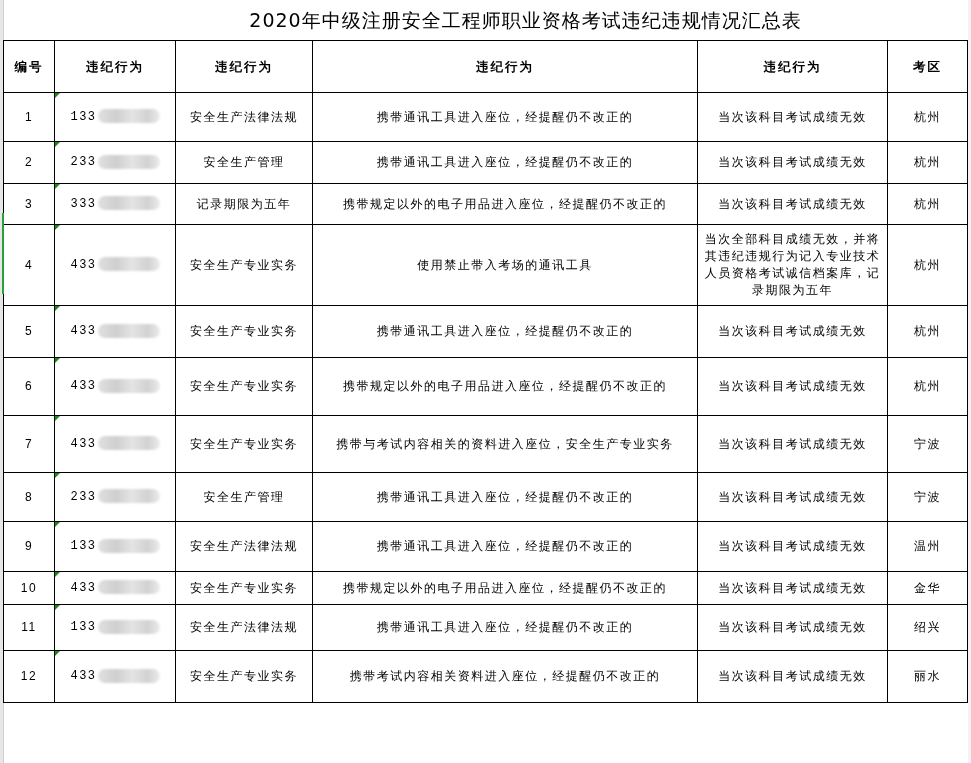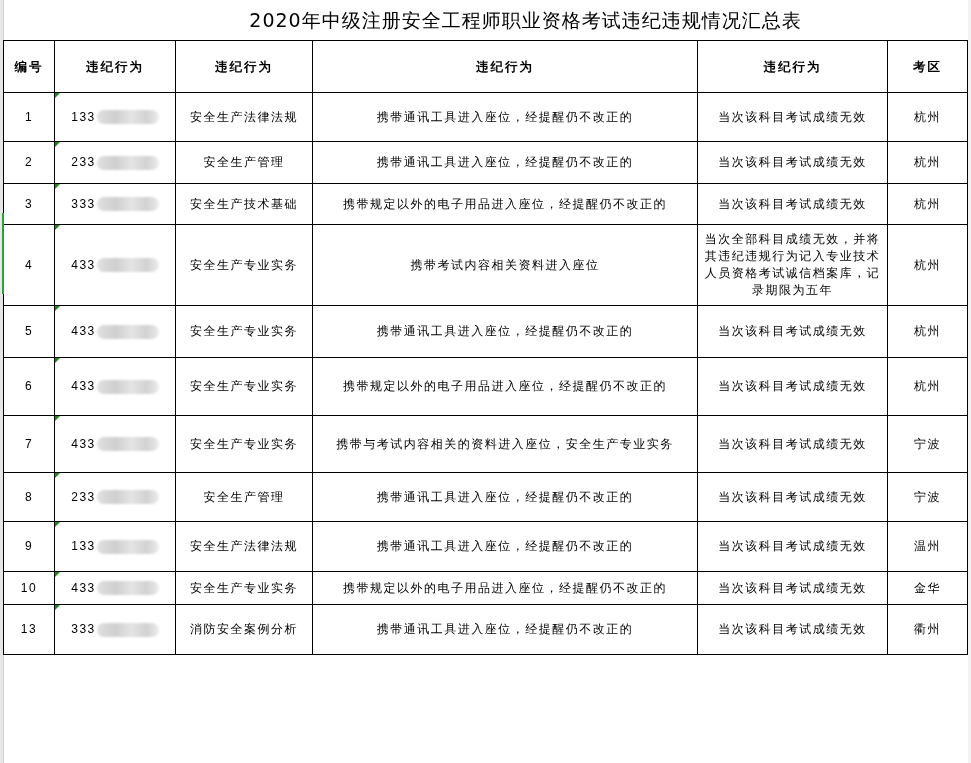--- a/index.html
+++ b/index.html
@@ -22,21 +22,21 @@
       position: absolute; left: 3px; top: 40px;
       border-collapse: collapse; table-layout: fixed;
     }
     table.sheet th, table.sheet td {
       border: 1.5px solid #000; text-align: center; vertical-align: middle;
       padding: 0 4px; font-size: 12px; letter-spacing: 1.5px; line-height: 17px;
       position: relative; overflow: hidden;
     }
     table.sheet th { font-weight: bold; font-size: 12.5px; letter-spacing: 2px; }
     td.num { letter-spacing: 0; font-family: "Liberation Sans", sans-serif; font-size: 12px; }
-    td.id { text-align: left; padding-left: 18px; letter-spacing: 0; font-family: Liberation Sans, sans-serif; }
+    td.id { text-align: left; padding-left: 18px; letter-spacing: 0; font-family: Liberation Mono, monospace; }
     .blur {
       display: inline-block; width: 62px; height: 14px; vertical-align: middle;
       border-radius: 7px; margin-left: 1px;
       background: linear-gradient(90deg, #e0e0e0 0%, #cfcfcf 30%, #e4e4e4 55%, #d2d2d2 80%, #ececec 100%);
       filter: blur(1px);
     }
     .tri {
       position: absolute; left: 0; top: 0; width: 0; height: 0;
       border-top: 5px solid #1a8a1a; border-right: 5px solid transparent;
     }
@@ -83,30 +83,30 @@
       <td class="num">2</td>
       <td class="id"><span class="tri"></span><span>233</span><span class="blur"></span></td>
       <td>安全生产管理</td>
       <td>携带通讯工具进入座位，经提醒仍不改正的</td>
       <td>当次该科目考试成绩无效</td>
       <td>杭州</td>
     </tr>
     <tr style="height:41px">
       <td class="num">3</td>
       <td class="id"><span class="tri"></span><span>333</span><span class="blur"></span></td>
-      <td>安全生产技术基础</td>
+      <td>记录期限为五年</td>
       <td>携带规定以外的电子用品进入座位，经提醒仍不改正的</td>
       <td>当次该科目考试成绩无效</td>
       <td>杭州</td>
     </tr>
     <tr style="height:81px">
       <td class="num">4</td>
       <td class="id"><span class="tri"></span><span>433</span><span class="blur"></span></td>
       <td>安全生产专业实务</td>
-      <td>携带考试内容相关资料进入座位</td>
+      <td>使用禁止带入考场的通讯工具</td>
       <td class="wrap">当次全部科目成绩无效，并将其违纪违规行为记入专业技术人员资格考试诚信档案库，记录期限为五年</td>
       <td>杭州</td>
     </tr>
     <tr style="height:52px">
       <td class="num">5</td>
       <td class="id"><span class="tri"></span><span>433</span><span class="blur"></span></td>
       <td>安全生产专业实务</td>
       <td>携带通讯工具进入座位，经提醒仍不改正的</td>
       <td>当次该科目考试成绩无效</td>
       <td>杭州</td>
@@ -144,24 +144,32 @@
       <td>温州</td>
     </tr>
     <tr style="height:33px">
       <td class="num">10</td>
       <td class="id"><span class="tri"></span><span>433</span><span class="blur"></span></td>
       <td>安全生产专业实务</td>
       <td>携带规定以外的电子用品进入座位，经提醒仍不改正的</td>
       <td>当次该科目考试成绩无效</td>
       <td>金华</td>
     </tr>
-    <tr style="height:50px">
-      <td class="num">13</td>
-      <td class="id"><span class="tri"></span><span>333</span><span class="blur"></span></td>
-      <td>消防安全案例分析</td>
+    <tr style="height:46px">
+      <td class="num">11</td>
+      <td class="id"><span class="tri"></span><span>133</span><span class="blur"></span></td>
+      <td>安全生产法律法规</td>
       <td>携带通讯工具进入座位，经提醒仍不改正的</td>
       <td>当次该科目考试成绩无效</td>
-      <td>衢州</td>
+      <td>绍兴</td>
+    </tr>
+    <tr style="height:52px">
+      <td class="num">12</td>
+      <td class="id"><span class="tri"></span><span>433</span><span class="blur"></span></td>
+      <td>安全生产专业实务</td>
+      <td>携带考试内容相关资料进入座位，经提醒仍不改正的</td>
+      <td>当次该科目考试成绩无效</td>
+      <td>丽水</td>
     </tr>
   </tbody>
 </table>
 
 <div class="sel-left"></div>
 
 </body></html>

